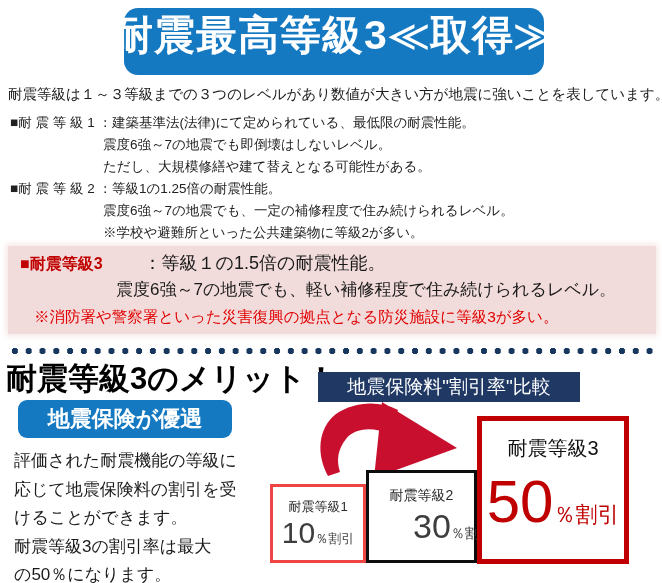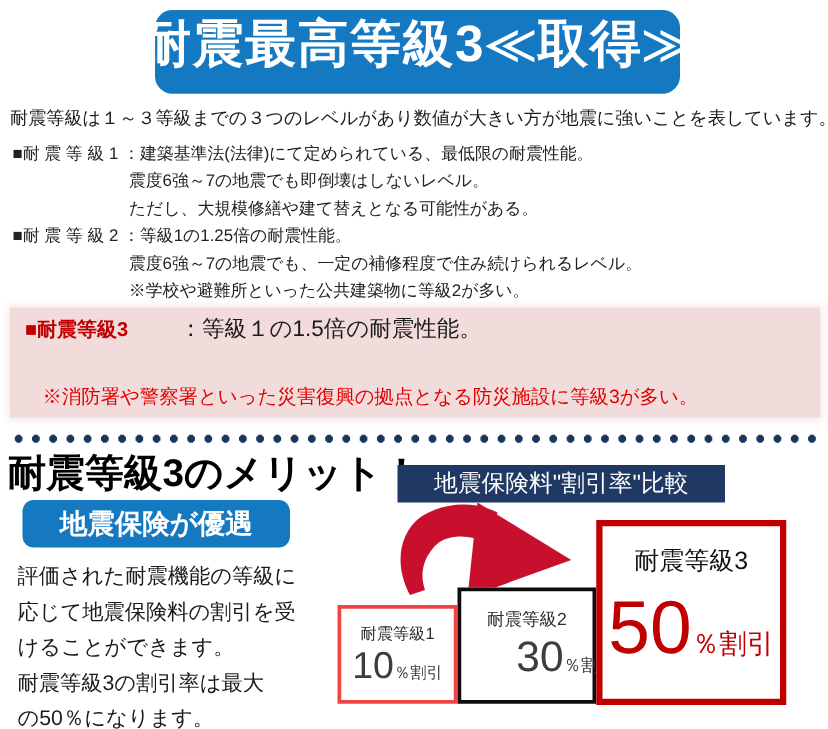--- a/index.html
+++ b/index.html
@@ -85,20 +85,21 @@
     <div class="spec-line indent">ただし、大規模修繕や建て替えとなる可能性がある。</div>
     <div class="spec-line">■耐 震 等 級 2 ：等級1の1.25倍の耐震性能。</div>
     <div class="spec-line indent">震度6強～7の地震でも、一定の補修程度で住み続けられるレベル。</div>
     <div class="spec-line indent">※学校や避難所といった公共建築物に等級2が多い。</div>
   </div>
 
   <div class="grade3-box">
     <div class="g3-line-a">
       <span class="g3-bullet">■</span><span class="g3-label">耐震等級3</span><span class="g3-desc"> ：等級１の1.5倍の耐震性能。</span>
     </div>
+    <div class="g3-line-b">震度6強～7の地震でも、軽い補修程度で住み続けられるレベル。</div>
     <div class="g3-line-c">※消防署や警察署といった災害復興の拠点となる防災施設に等級3が多い。</div>
   </div>
 
   <div class="dotted-divider"></div>
 
   <div class="merit-heading">耐震等級3のメリット！</div>
 
   <div class="compare-title">地震保険料"割引率"比較</div>
 
   <div class="benefit-badge">地震保険が優遇</div>

